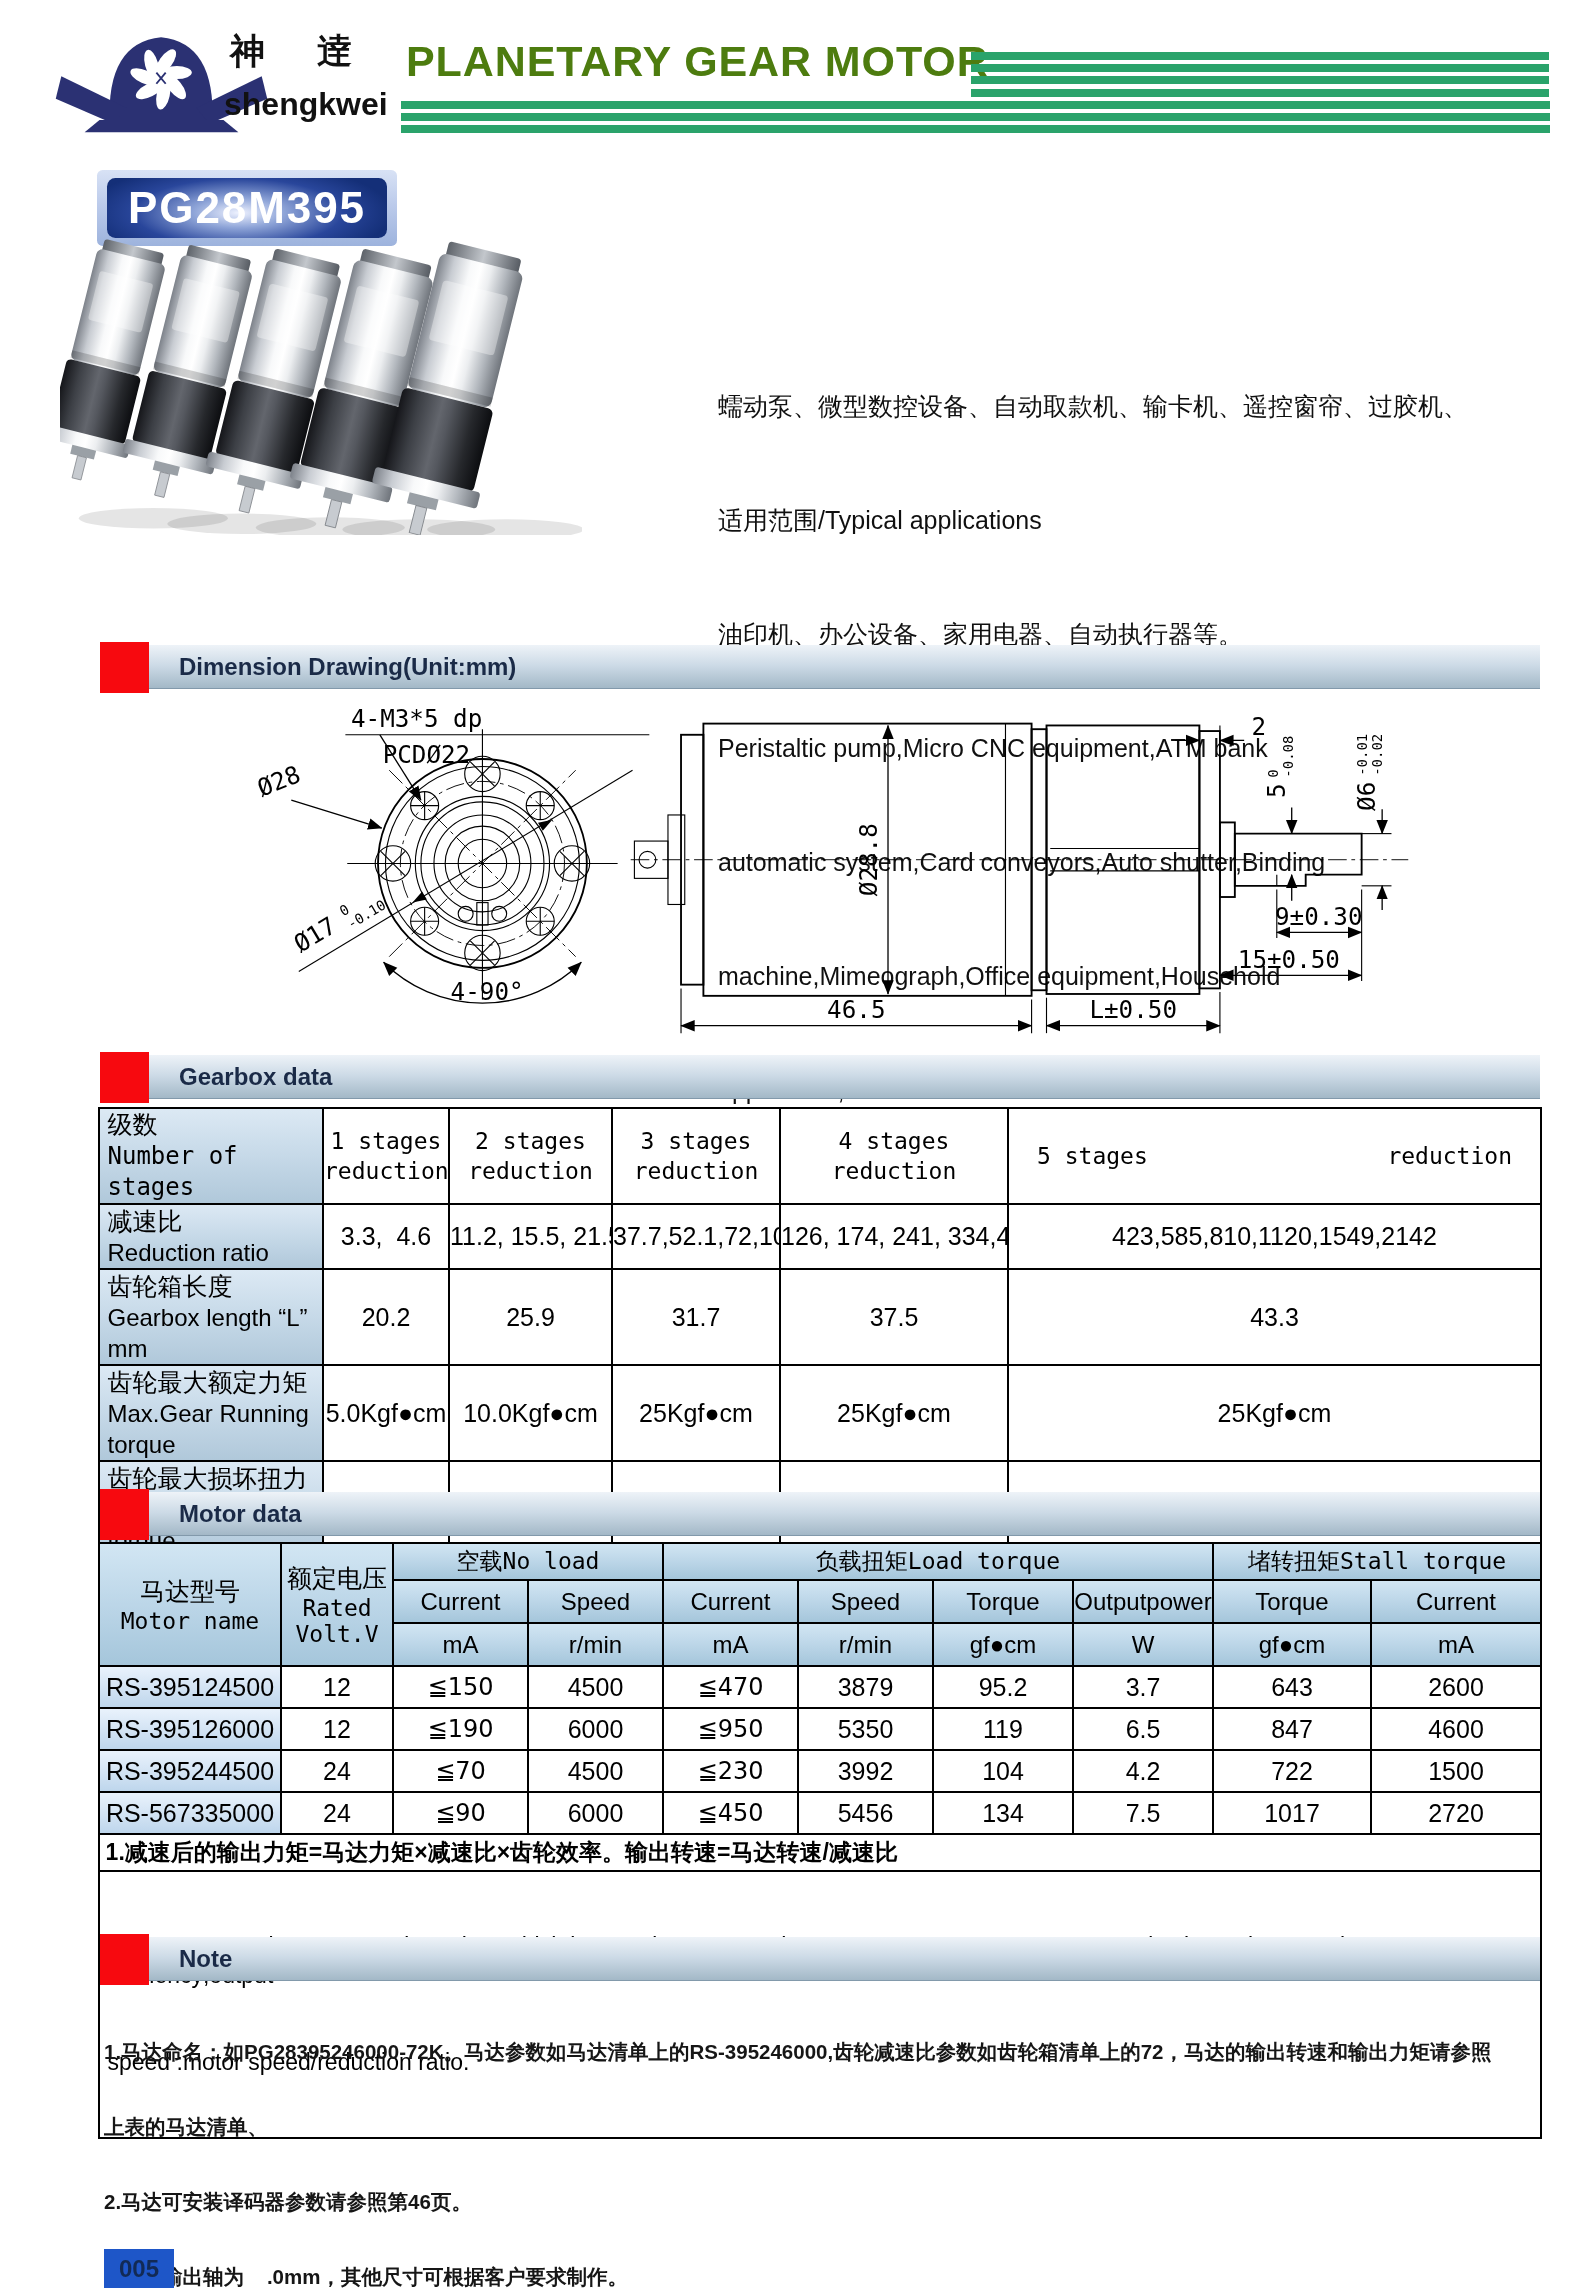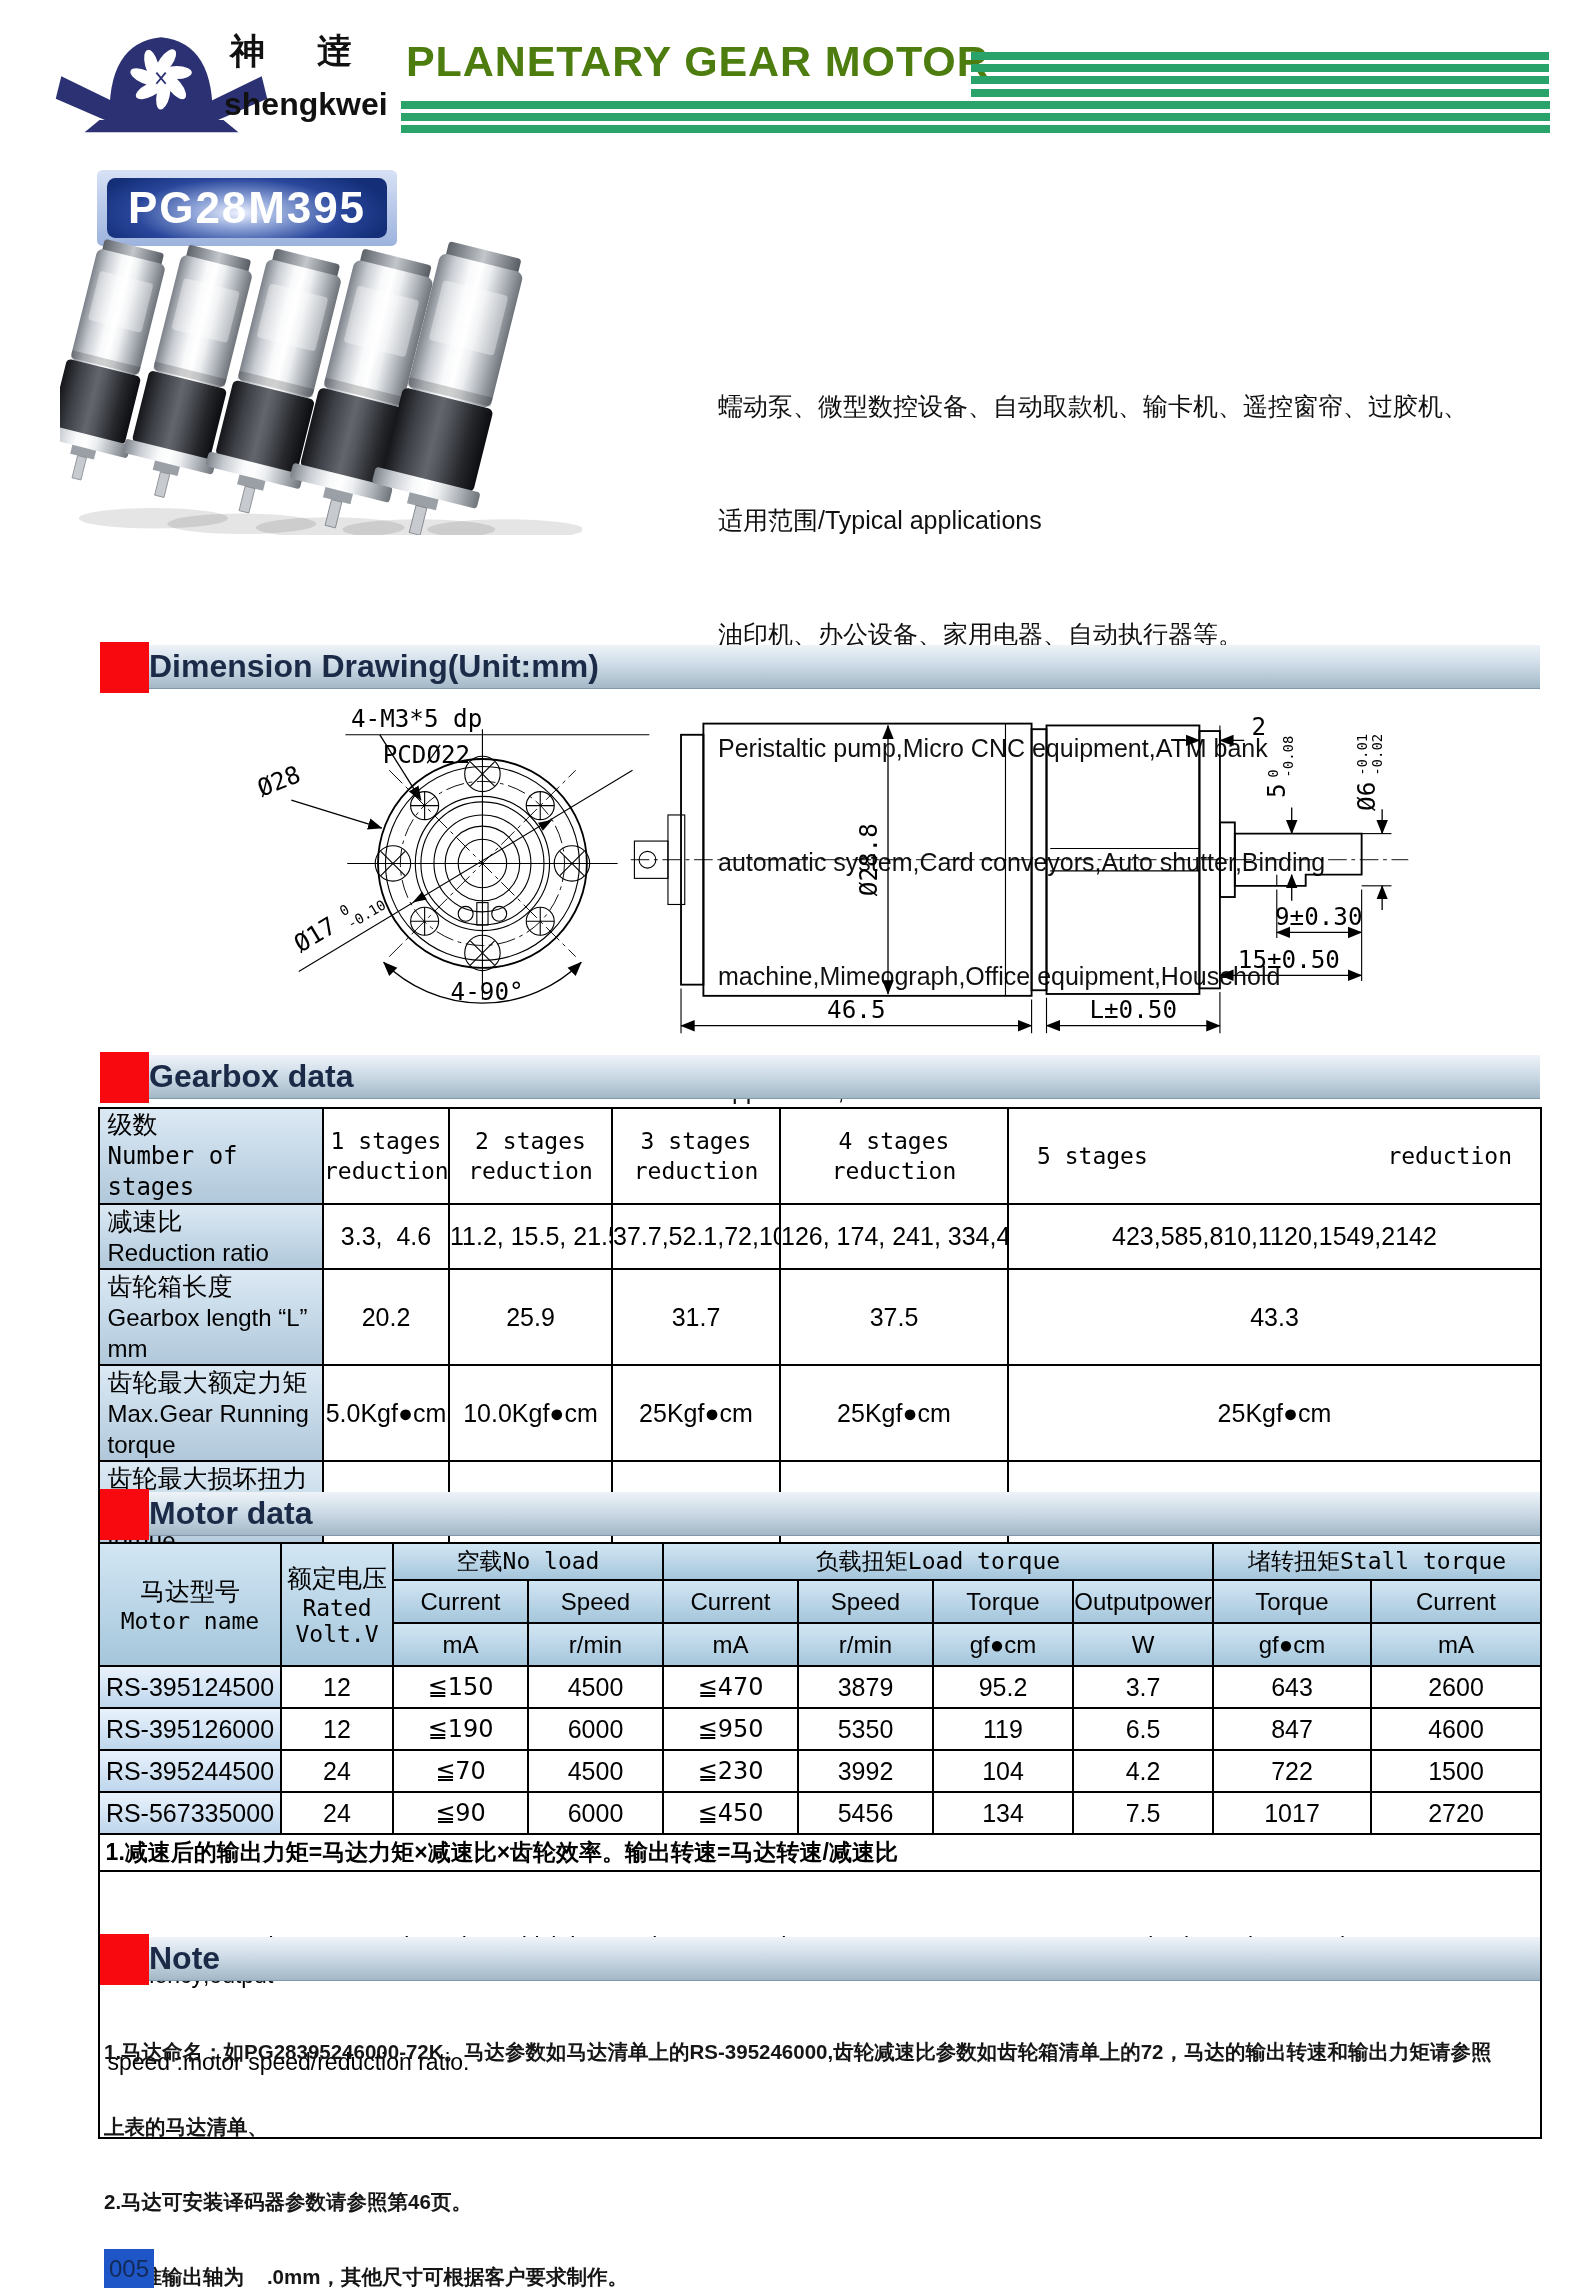--- a/index.html
+++ b/index.html
@@ -23,21 +23,21 @@
 
   
   .apps{position:absolute;left:718px;top:311px;width:783px;font-size:25px;line-height:38px;color:#101010;white-space:pre-wrap;}
 
   
   .section{position:absolute;left:98px;width:1442px;height:43px;}
   .section .red{position:absolute;left:1.9px;top:-2.8px;width:49px;height:51px;background:#f7090f;}
   .section .bar{position:absolute;left:51px;right:0;top:0;height:43px;
     background:linear-gradient(180deg,#eef3f8 0%,#ccdae6 48%,#a3b8c7 100%);
     border-bottom:1.9px solid #8299ab;}
-  .section .bar span{display:block;line-height:43px;font-size:32px;font-weight:bold;color:#1a2a47;}
+  .section .bar span{display:block;padding-left:30px;line-height:43px;font-size:24px;font-weight:bold;color:#1a2a47;}
 
   
   table{border-collapse:collapse;table-layout:fixed;}
   td{border:2.8px solid #000;overflow:hidden;padding:0;vertical-align:middle;}
   .gtable{position:absolute;left:98px;top:1107px;width:1442px;}
   .gtable td{text-align:center;font-size:25px;color:#000;background:#fff;}
   .gtable td.lbl{background:linear-gradient(180deg,#dce9f4 0%,#c6d9e8 50%,#b0c8da 100%);text-align:left;padding-left:7.5px;}
   .gtable .cn{font-size:25px;line-height:32px;}
   .gtable .en{font-size:24px;line-height:31px;}
   .gtable td.stage{font-family:"DejaVu Sans Mono",monospace;font-size:23px;line-height:30px;}
@@ -51,22 +51,22 @@
   .mtable .grp{font-family:"DejaVu Sans Mono",monospace;font-size:23px;}
   .mtable .sub{font-size:24px;}
   .mtable .leq{font-family:"DejaVu Sans",sans-serif;font-size:24px;}
   .mtable .fn-cn{text-align:left;font-weight:bold;font-size:23px;padding:1.9px 5.6px;}
   .mtable .fn-en{text-align:left;font-size:23px;line-height:29px;padding:1.9px 7.5px;white-space:pre-wrap;}
 
   
   .note-text{position:absolute;left:104px;top:1989px;width:1426px;font-size:19.6px;line-height:25px;color:#161616;white-space:pre-wrap;}
   .note-text .cnl{font-weight:bold;font-size:20.5px;}
 
-  .page-badge{position:absolute;left:104px;top:2249px;width:50px;height:39px;background:#1e56c8;
-    display:flex;align-items:center;justify-content:center;font-size:24px;font-weight:normal;color:#122a55;}
+  .page-badge{position:absolute;left:104px;top:2249px;width:70px;height:39px;background:#1e56c8;
+    display:flex;align-items:center;justify-content:center;font-size:24px;font-weight:bold;color:#122a55;}
 
   
   .ln{stroke:#000;stroke-width:2;fill:none;}
   .thin{stroke:#000;stroke-width:1.2;fill:none;}
   .cl{stroke:#000;stroke-width:1;fill:none;stroke-dasharray:20 5 4 5;}
   .dim{stroke:#000;stroke-width:1.4;fill:none;}
   .dtext{font-family:"DejaVu Sans Mono",monospace;font-size:26px;fill:#000;}
   .dtext-s{font-family:"DejaVu Sans Mono",monospace;font-size:15px;fill:#000;}
 </style>
 </head>

